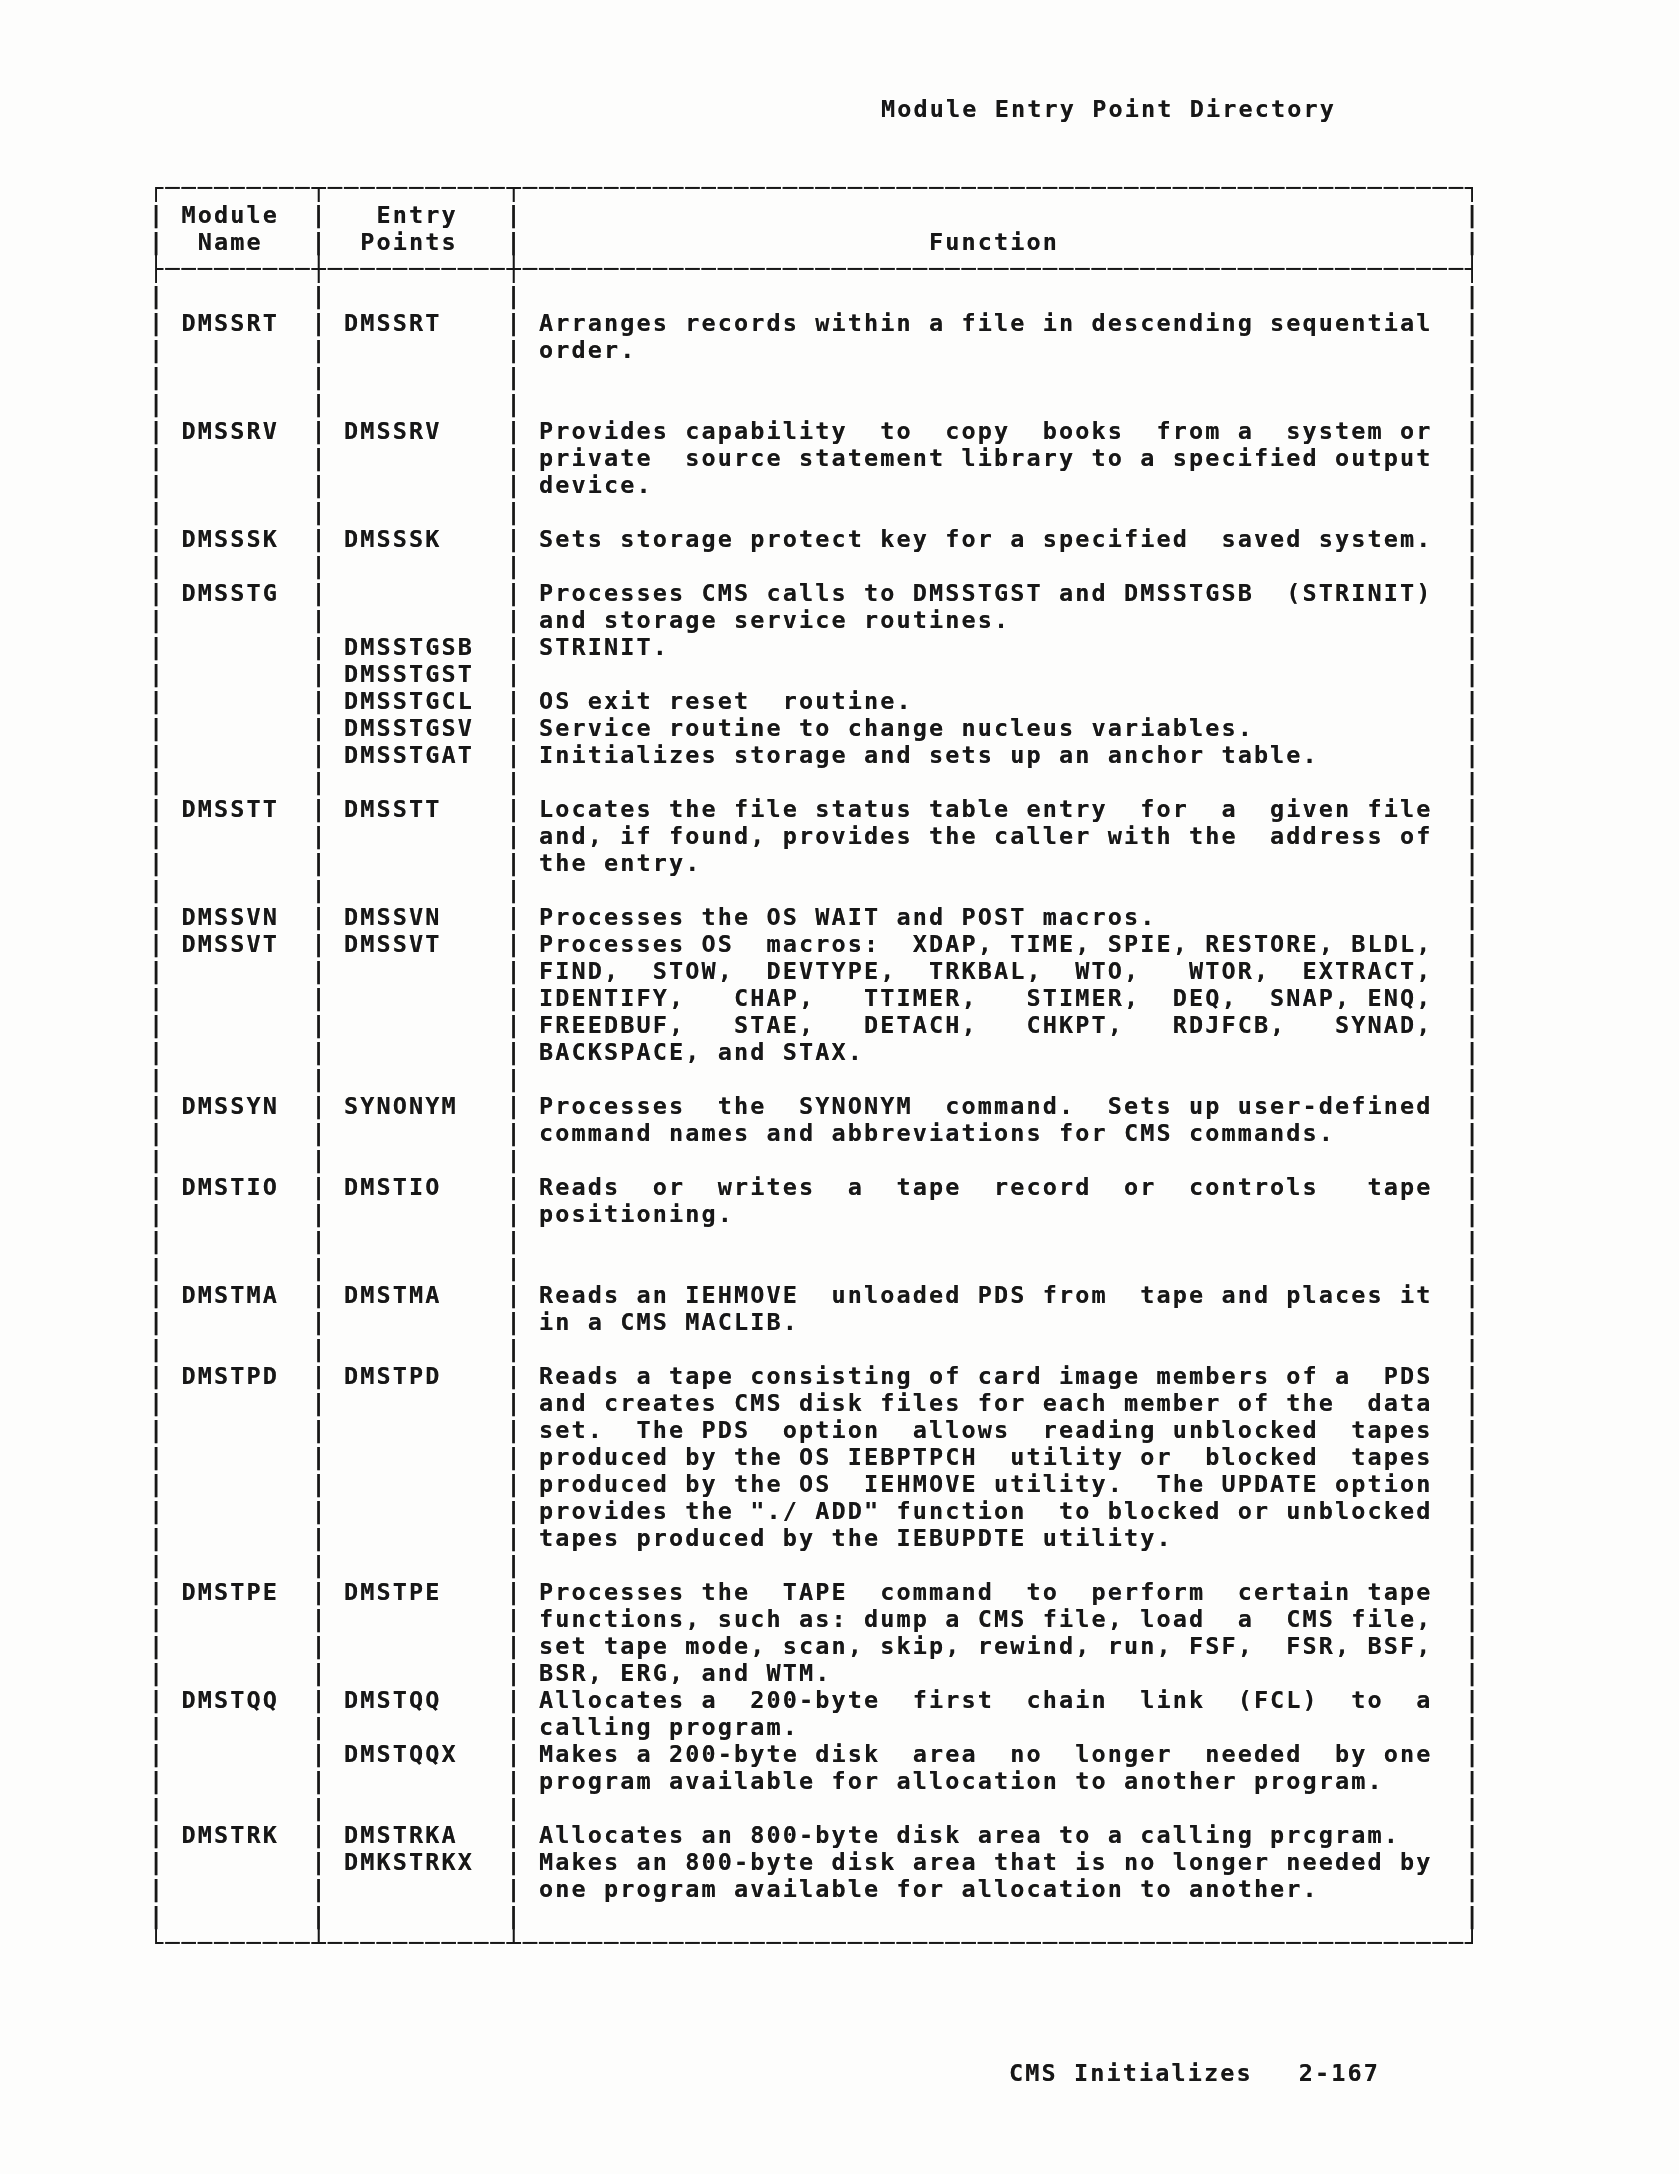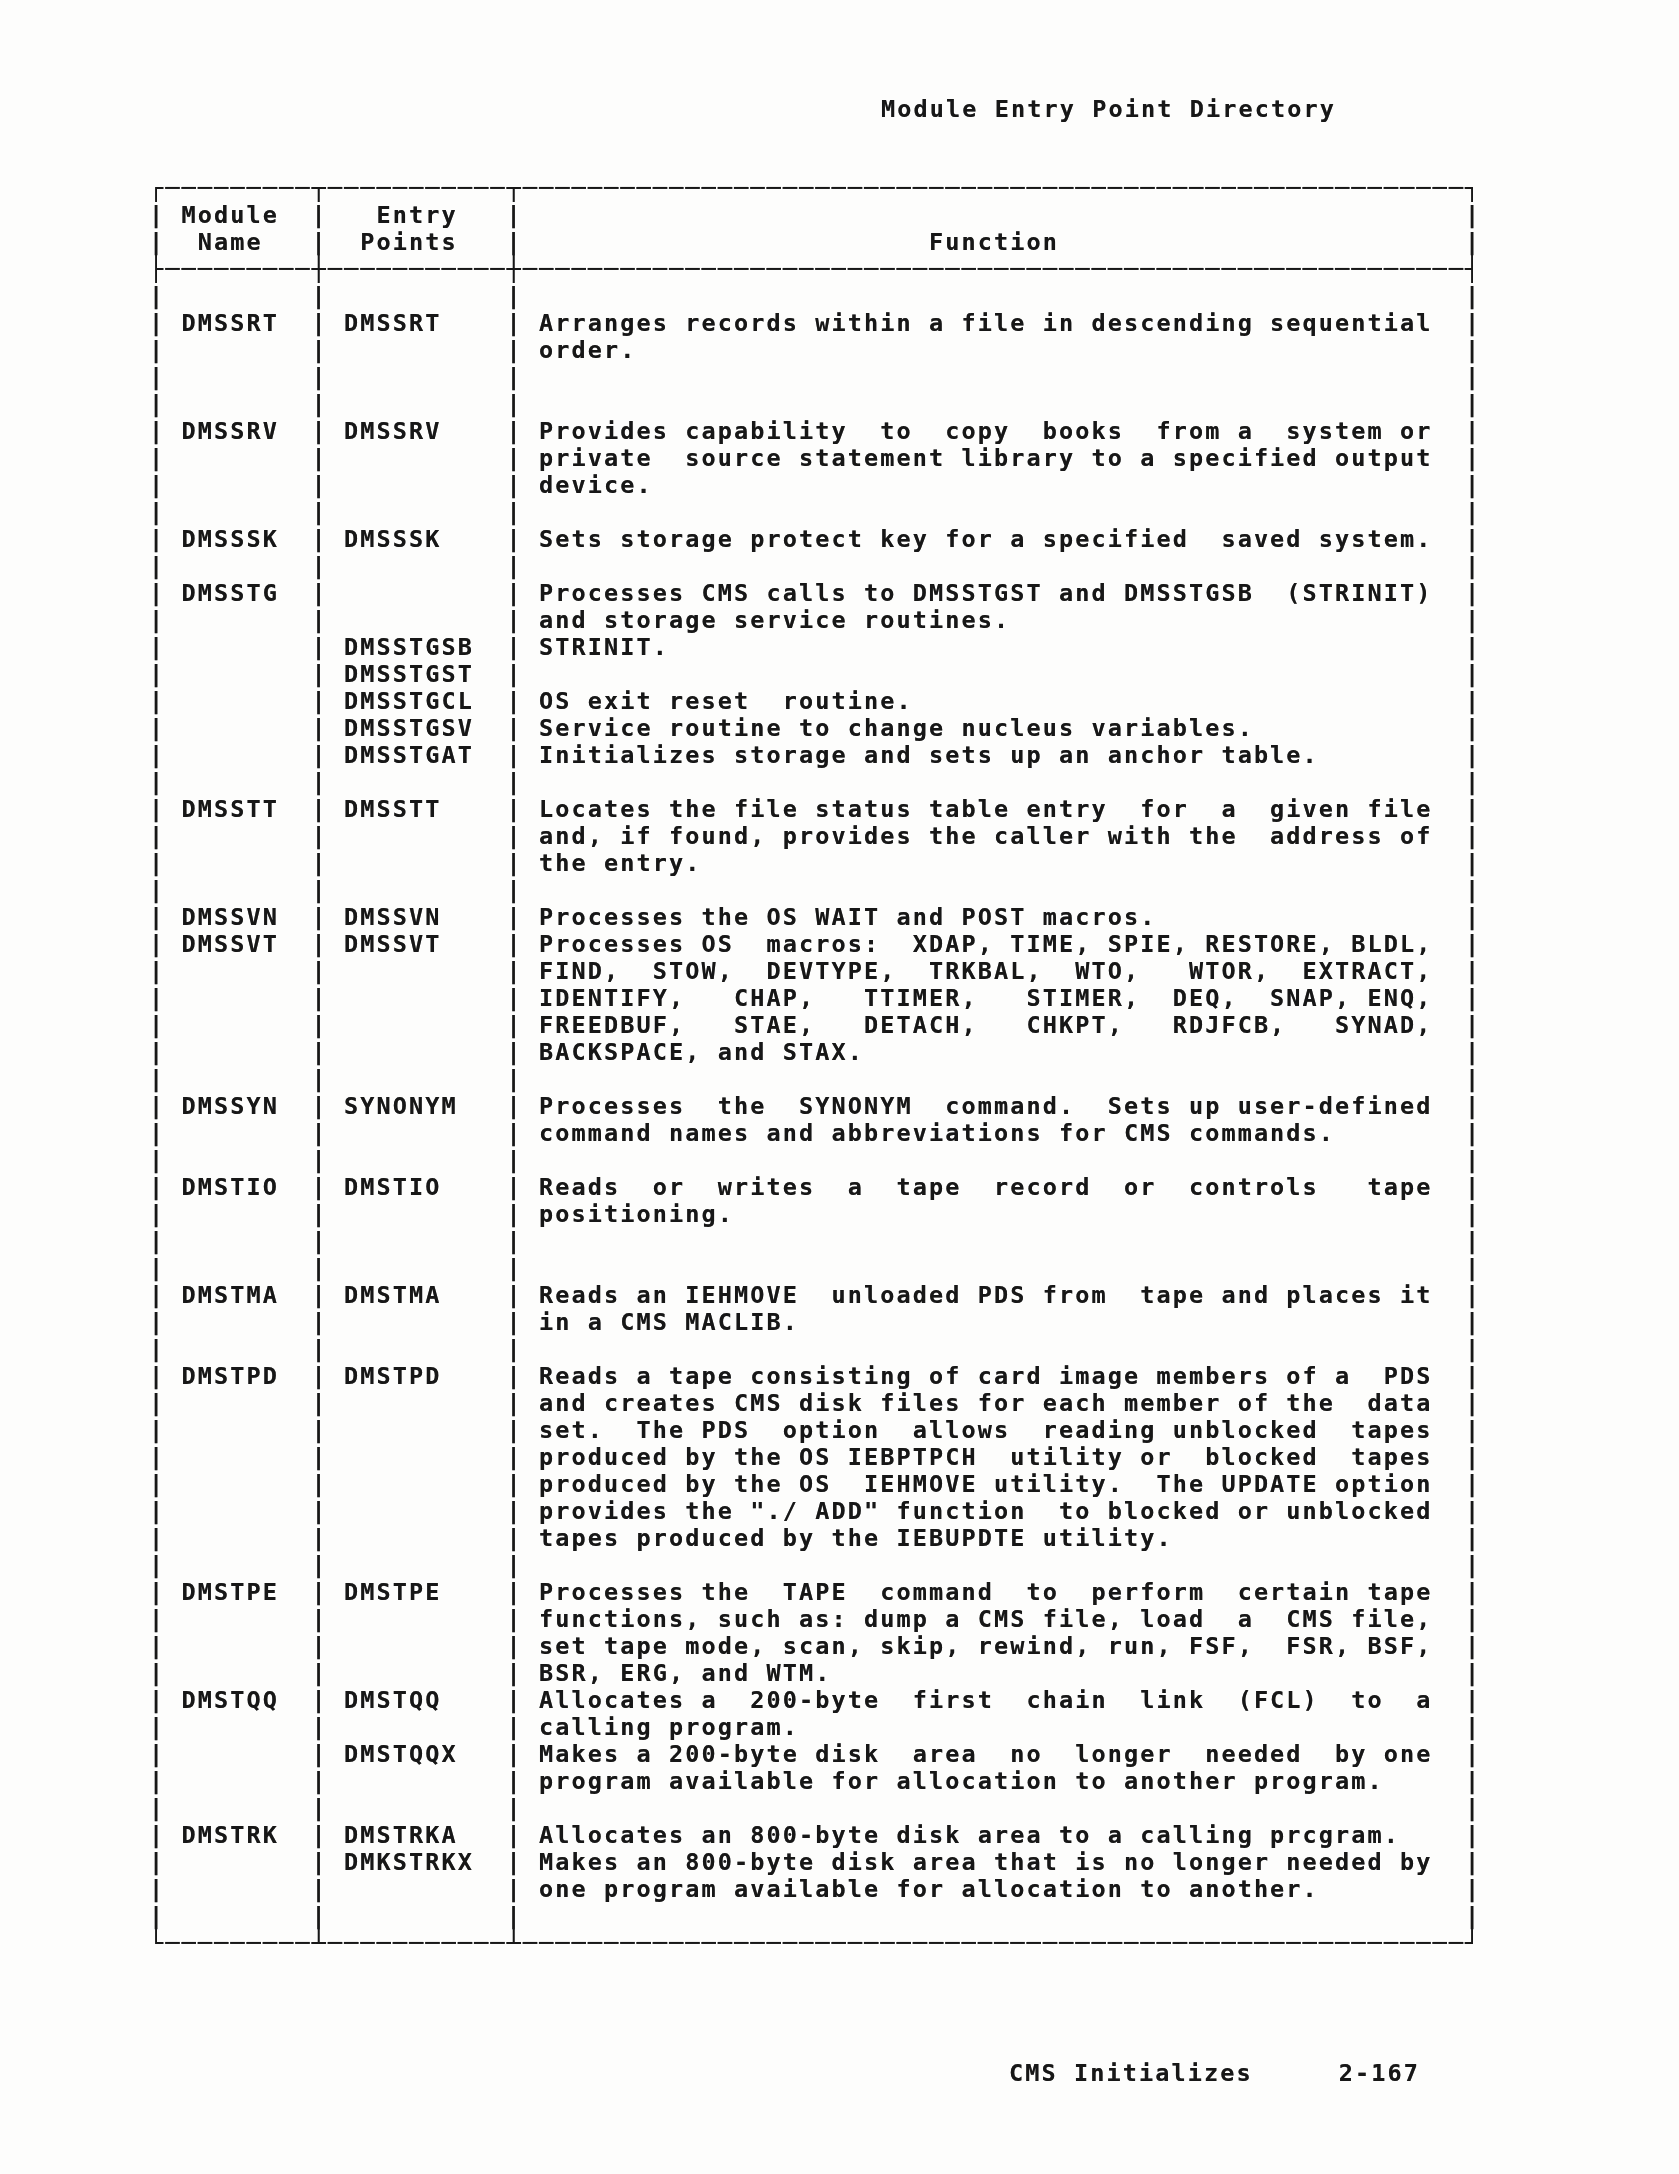--- a/index.html
+++ b/index.html
@@ -40,21 +40,21 @@
     white-space:pre;
     height:27px;
   }
   .footer{
     position:absolute;
     left:944px;
     top:2034px;
     line-height:26px;
   }
   .footer .pgnum{
-    margin-left:86px;
+    margin-left:46px;
   }
 </style>
 </head>
 <body>
 
 <div class="page">
 
   <div class="title mono">Module Entry Point Directory</div>
 
   <div class="table mono" id="module-table"><div class="tline">┌─────────┬───────────┬──────────────────────────────────────────────────────────┐</div><div class="tline">| Module  |   Entry   |                                                          |</div><div class="tline">|  Name   |  Points   |                         Function                         |</div><div class="tline">├─────────┼───────────┼──────────────────────────────────────────────────────────┤</div><div class="tline">|         |           |                                                          |</div><div class="tline">| DMSSRT  | DMSSRT    | Arranges records within a file in descending sequential  |</div><div class="tline">|         |           | order.                                                   |</div><div class="tline">|         |           |                                                          |</div><div class="tline">|         |           |                                                          |</div><div class="tline">| DMSSRV  | DMSSRV    | Provides capability  to  copy  books  from a  system or  |</div><div class="tline">|         |           | private  source statement library to a specified output  |</div><div class="tline">|         |           | device.                                                  |</div><div class="tline">|         |           |                                                          |</div><div class="tline">| DMSSSK  | DMSSSK    | Sets storage protect key for a specified  saved system.  |</div><div class="tline">|         |           |                                                          |</div><div class="tline">| DMSSTG  |           | Processes CMS calls to DMSSTGST and DMSSTGSB  (STRINIT)  |</div><div class="tline">|         |           | and storage service routines.                            |</div><div class="tline">|         | DMSSTGSB  | STRINIT.                                                 |</div><div class="tline">|         | DMSSTGST  |                                                          |</div><div class="tline">|         | DMSSTGCL  | OS exit reset  routine.                                  |</div><div class="tline">|         | DMSSTGSV  | Service routine to change nucleus variables.             |</div><div class="tline">|         | DMSSTGAT  | Initializes storage and sets up an anchor table.         |</div><div class="tline">|         |           |                                                          |</div><div class="tline">| DMSSTT  | DMSSTT    | Locates the file status table entry  for  a  given file  |</div><div class="tline">|         |           | and, if found, provides the caller with the  address of  |</div><div class="tline">|         |           | the entry.                                               |</div><div class="tline">|         |           |                                                          |</div><div class="tline">| DMSSVN  | DMSSVN    | Processes the OS WAIT and POST macros.                   |</div><div class="tline">| DMSSVT  | DMSSVT    | Processes OS  macros:  XDAP, TIME, SPIE, RESTORE, BLDL,  |</div><div class="tline">|         |           | FIND,  STOW,  DEVTYPE,  TRKBAL,  WTO,   WTOR,  EXTRACT,  |</div><div class="tline">|         |           | IDENTIFY,   CHAP,   TTIMER,   STIMER,  DEQ,  SNAP, ENQ,  |</div><div class="tline">|         |           | FREEDBUF,   STAE,   DETACH,   CHKPT,   RDJFCB,   SYNAD,  |</div><div class="tline">|         |           | BACKSPACE, and STAX.                                     |</div><div class="tline">|         |           |                                                          |</div><div class="tline">| DMSSYN  | SYNONYM   | Processes  the  SYNONYM  command.  Sets up user-defined  |</div><div class="tline">|         |           | command names and abbreviations for CMS commands.        |</div><div class="tline">|         |           |                                                          |</div><div class="tline">| DMSTIO  | DMSTIO    | Reads  or  writes  a  tape  record  or  controls   tape  |</div><div class="tline">|         |           | positioning.                                             |</div><div class="tline">|         |           |                                                          |</div><div class="tline">|         |           |                                                          |</div><div class="tline">| DMSTMA  | DMSTMA    | Reads an IEHMOVE  unloaded PDS from  tape and places it  |</div><div class="tline">|         |           | in a CMS MACLIB.                                         |</div><div class="tline">|         |           |                                                          |</div><div class="tline">| DMSTPD  | DMSTPD    | Reads a tape consisting of card image members of a  PDS  |</div><div class="tline">|         |           | and creates CMS disk files for each member of the  data  |</div><div class="tline">|         |           | set.  The PDS  option  allows  reading unblocked  tapes  |</div><div class="tline">|         |           | produced by the OS IEBPTPCH  utility or  blocked  tapes  |</div><div class="tline">|         |           | produced by the OS  IEHMOVE utility.  The UPDATE option  |</div><div class="tline">|         |           | provides the "./ ADD" function  to blocked or unblocked  |</div><div class="tline">|         |           | tapes produced by the IEBUPDTE utility.                  |</div><div class="tline">|         |           |                                                          |</div><div class="tline">| DMSTPE  | DMSTPE    | Processes the  TAPE  command  to  perform  certain tape  |</div><div class="tline">|         |           | functions, such as: dump a CMS file, load  a  CMS file,  |</div><div class="tline">|         |           | set tape mode, scan, skip, rewind, run, FSF,  FSR, BSF,  |</div><div class="tline">|         |           | BSR, ERG, and WTM.                                       |</div><div class="tline">| DMSTQQ  | DMSTQQ    | Allocates a  200-byte  first  chain  link  (FCL)  to  a  |</div><div class="tline">|         |           | calling program.                                         |</div><div class="tline">|         | DMSTQQX   | Makes a 200-byte disk  area  no  longer  needed  by one  |</div><div class="tline">|         |           | program available for allocation to another program.     |</div><div class="tline">|         |           |                                                          |</div><div class="tline">| DMSTRK  | DMSTRKA   | Allocates an 800-byte disk area to a calling prcgram.    |</div><div class="tline">|         | DMKSTRKX  | Makes an 800-byte disk area that is no longer needed by  |</div><div class="tline">|         |           | one program available for allocation to another.         |</div><div class="tline">|         |           |                                                          |</div><div class="tline">└─────────┴───────────┴──────────────────────────────────────────────────────────┘</div></div>

